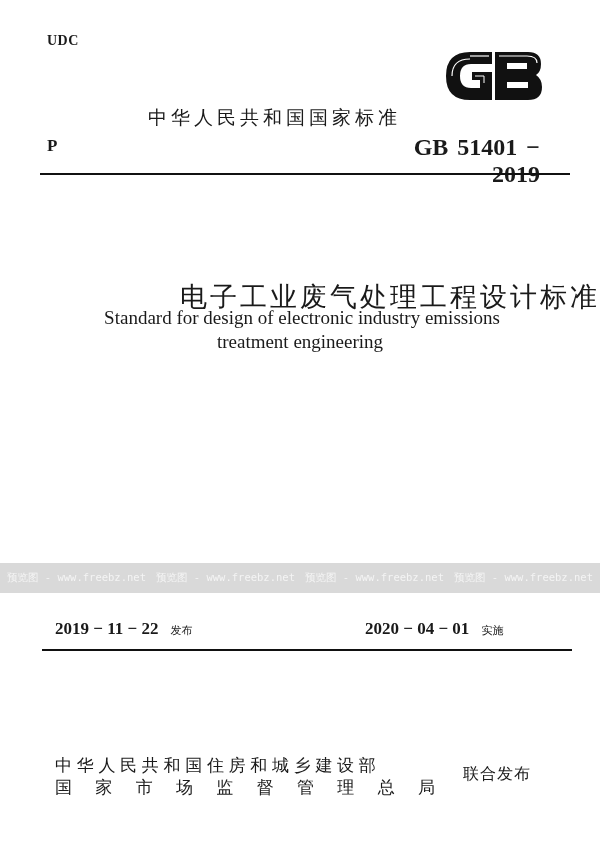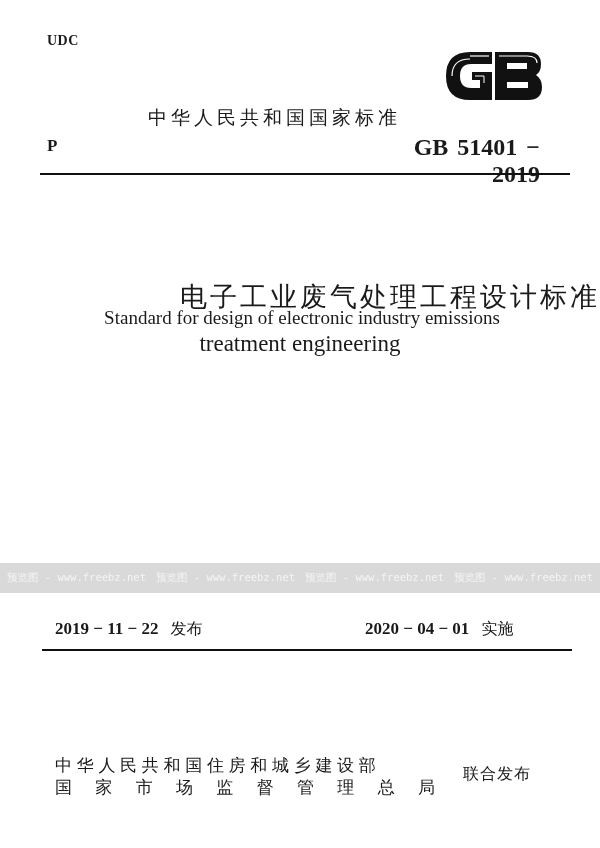--- a/index.html
+++ b/index.html
@@ -69,21 +69,21 @@
     #title-en-1 {
       left: 0; width: 596px; top: 307px;
       text-align: center;
       font-size: 19px;
       padding-left: 8px;
       box-sizing: border-box;
     }
     #title-en-2 {
       left: 0; width: 592px; top: 331px;
       text-align: center;
-      font-size: 23px;
+      font-size: 19px;
       padding-left: 8px;
       box-sizing: border-box;
     }
     #watermark-band {
       left: 0; top: 563px;
       width: 600px; height: 30px;
       background: #d9d9d9;
       display: flex;
       align-items: center;
       justify-content: space-around;
@@ -100,21 +100,21 @@
       font-size: 17px;
     }
     #impl-date {
       left: 365px; top: 619px;
       font-size: 17px;
     }
     .date-label {
       font-family: "DejaVu Sans", sans-serif;
       font-weight: normal;
       margin-left: 12px;
-      font-size: 16px;
+      font-size: 11px;
     }
     #rule-bottom { left: 42px; width: 530px; top: 649px; }
     #issuer-1 {
       left: 55px; top: 730px;
       font-size: 17px;
       letter-spacing: 4.7px;
       white-space: nowrap;
     }
     #issuer-2 {
       left: 55px; top: 752px;

